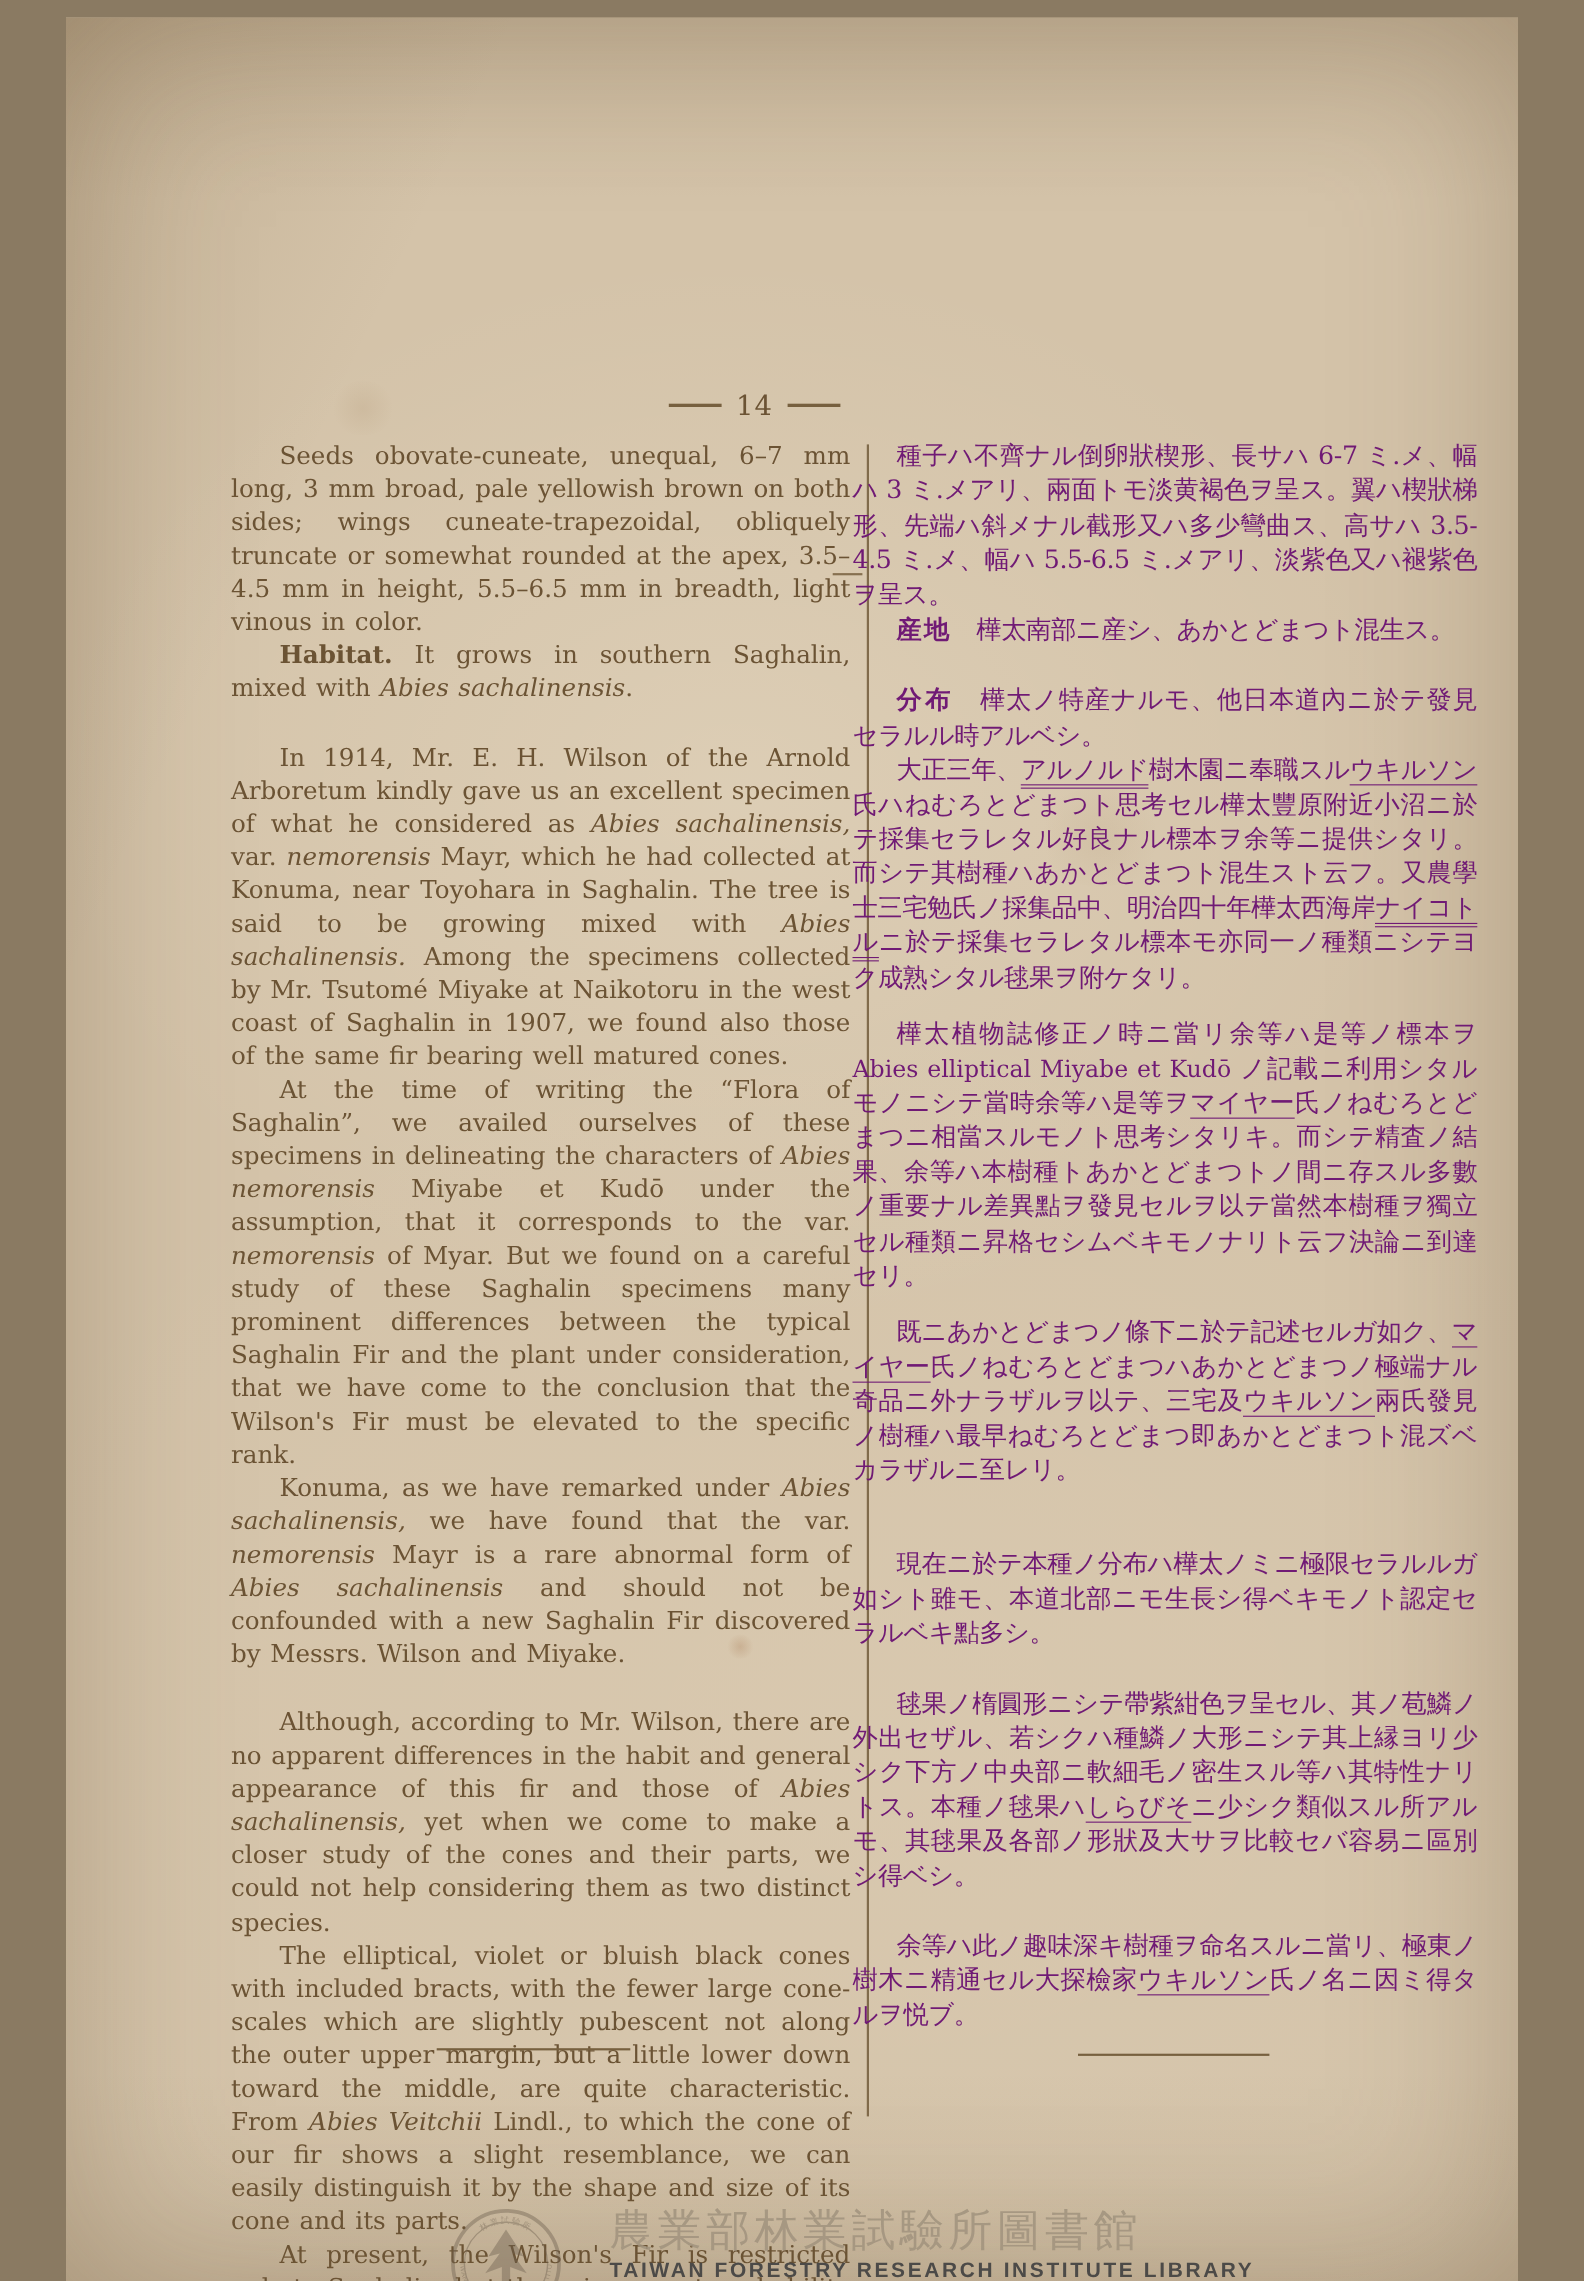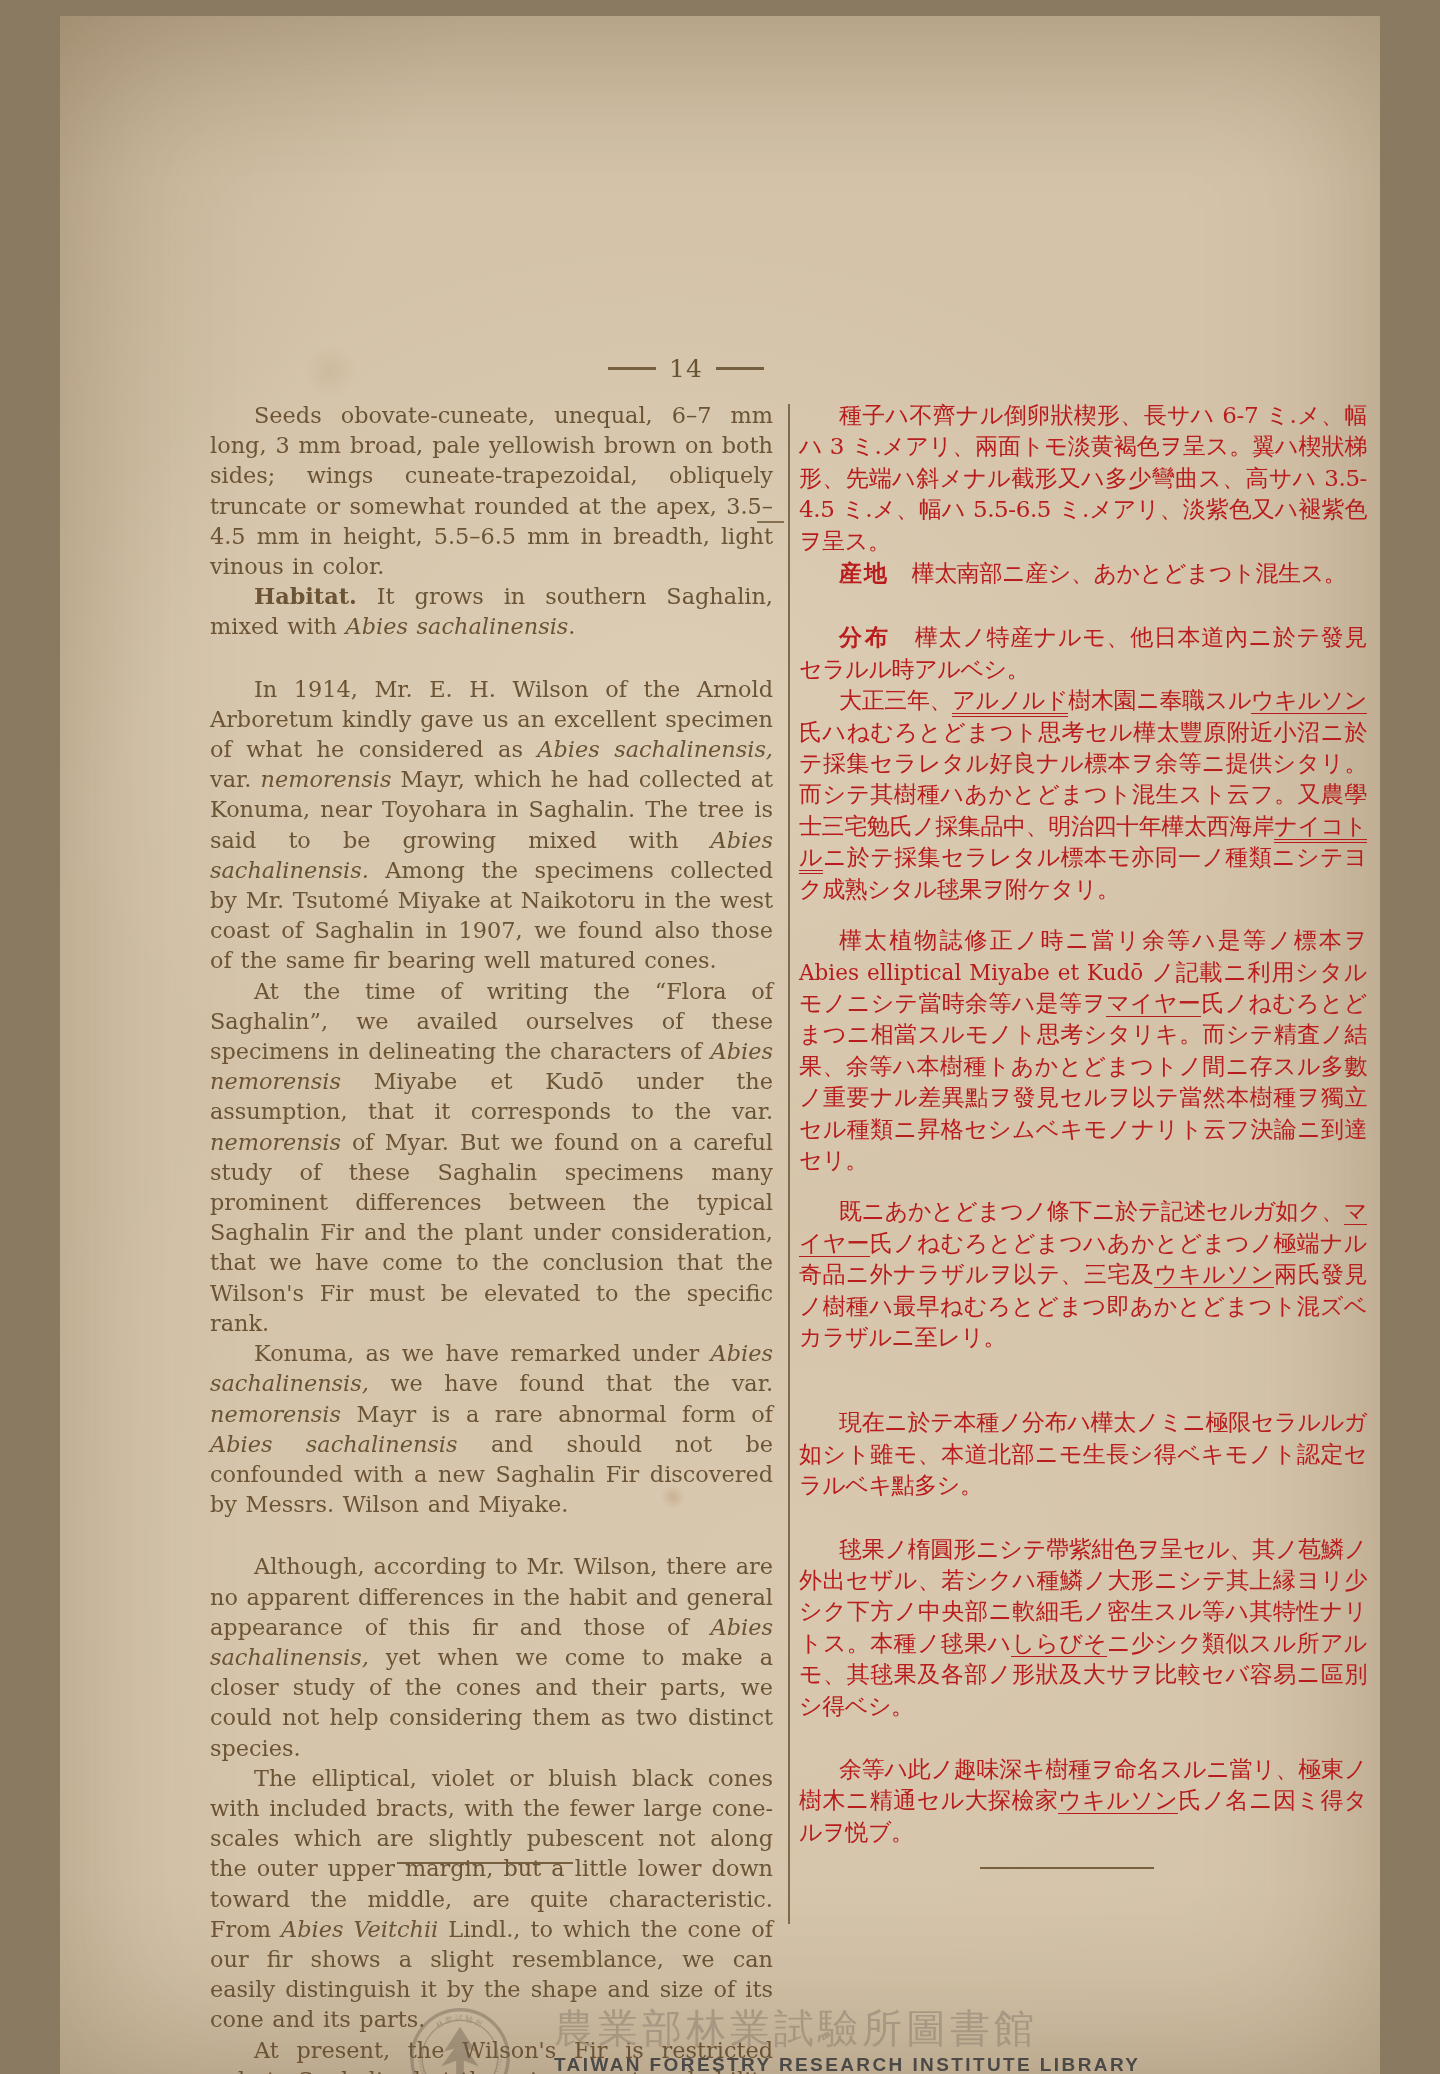--- a/index.html
+++ b/index.html
@@ -34,21 +34,21 @@
     position:absolute;left:548px;top:338px;
     display:flex;align-items:center;gap:13px;
     color:#6b5334;
   }
   .hrule{display:inline-block;width:48px;height:2.6px;background:#77603f;}
   .pagenum{font-size:25px;letter-spacing:1px;font-weight:400;}
 
   
   .col{position:absolute;top:384px;color:#6b5334;}
   .col-en{left:150px;width:563px;font-size:22.4px;line-height:30.2px;text-align:justify;word-spacing:1.5px;}
-  .col-jp{left:739px;width:568px;font-size:23px;line-height:31.4px;text-align:justify;letter-spacing:-0.4px;color:#b91c1c;}
+  .col-jp{left:715px;width:568px;font-size:23px;line-height:31.4px;text-align:justify;letter-spacing:-0.4px;color:#701a75;}
   .col p{margin:0;}
   .col-en .para{text-indent:44px;}
   .col-jp .para{text-indent:40px;}
   .gap-sm{margin-top:20px !important;}
   .gap-md{margin-top:32px !important;}
   .gap-lg{margin-top:54px !important;}
   .italic{font-style:italic;}
   .bold{font-weight:bold;}
   .bold-cjk{font-weight:bold;letter-spacing:2px;}
   .u{border-bottom:1.6px solid currentColor;}

